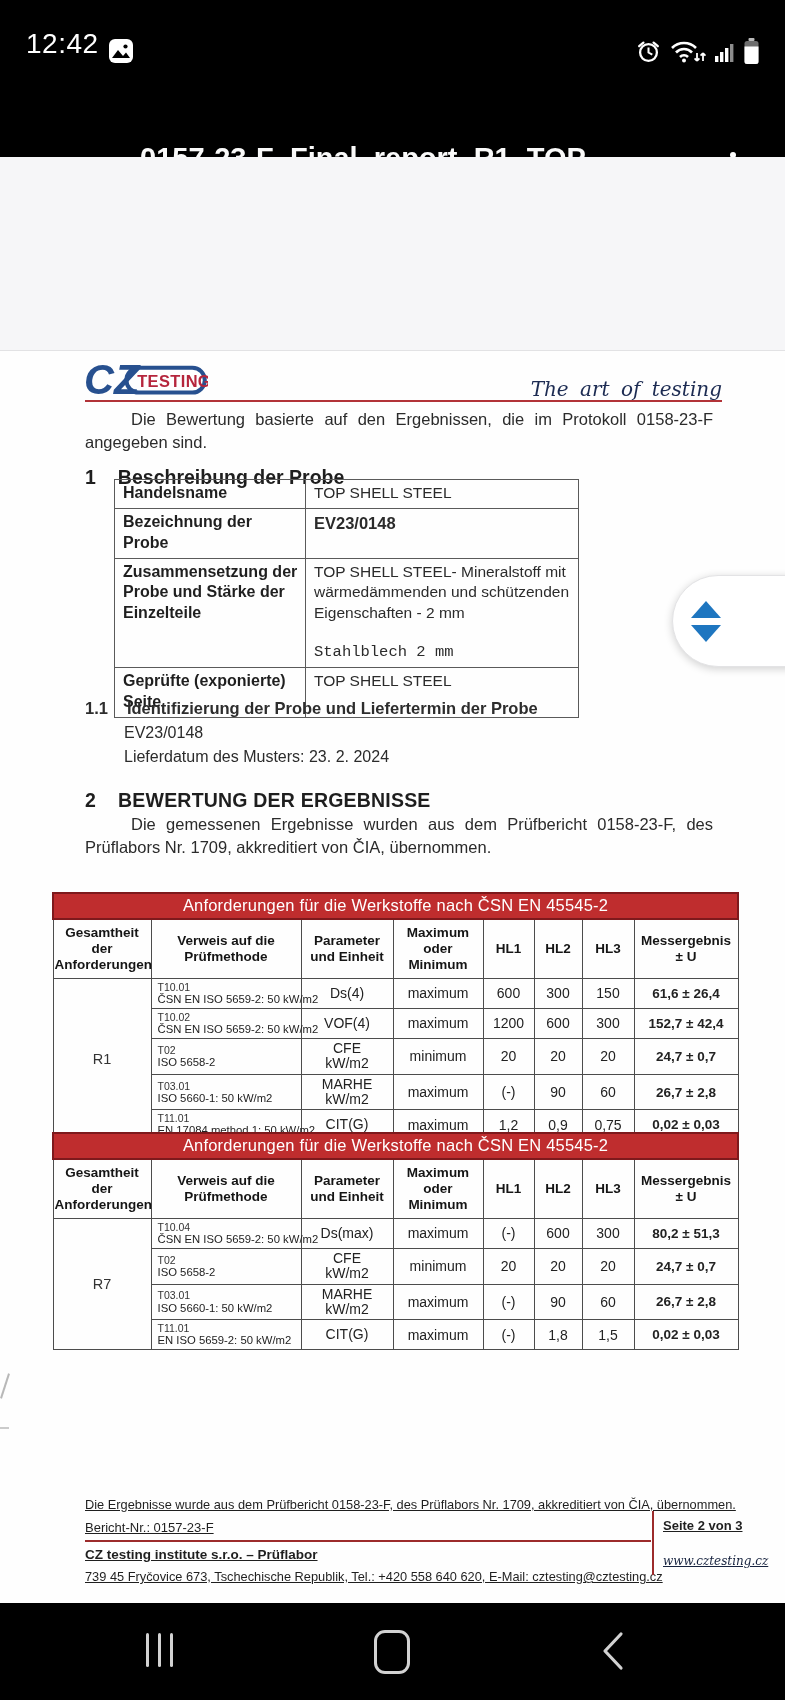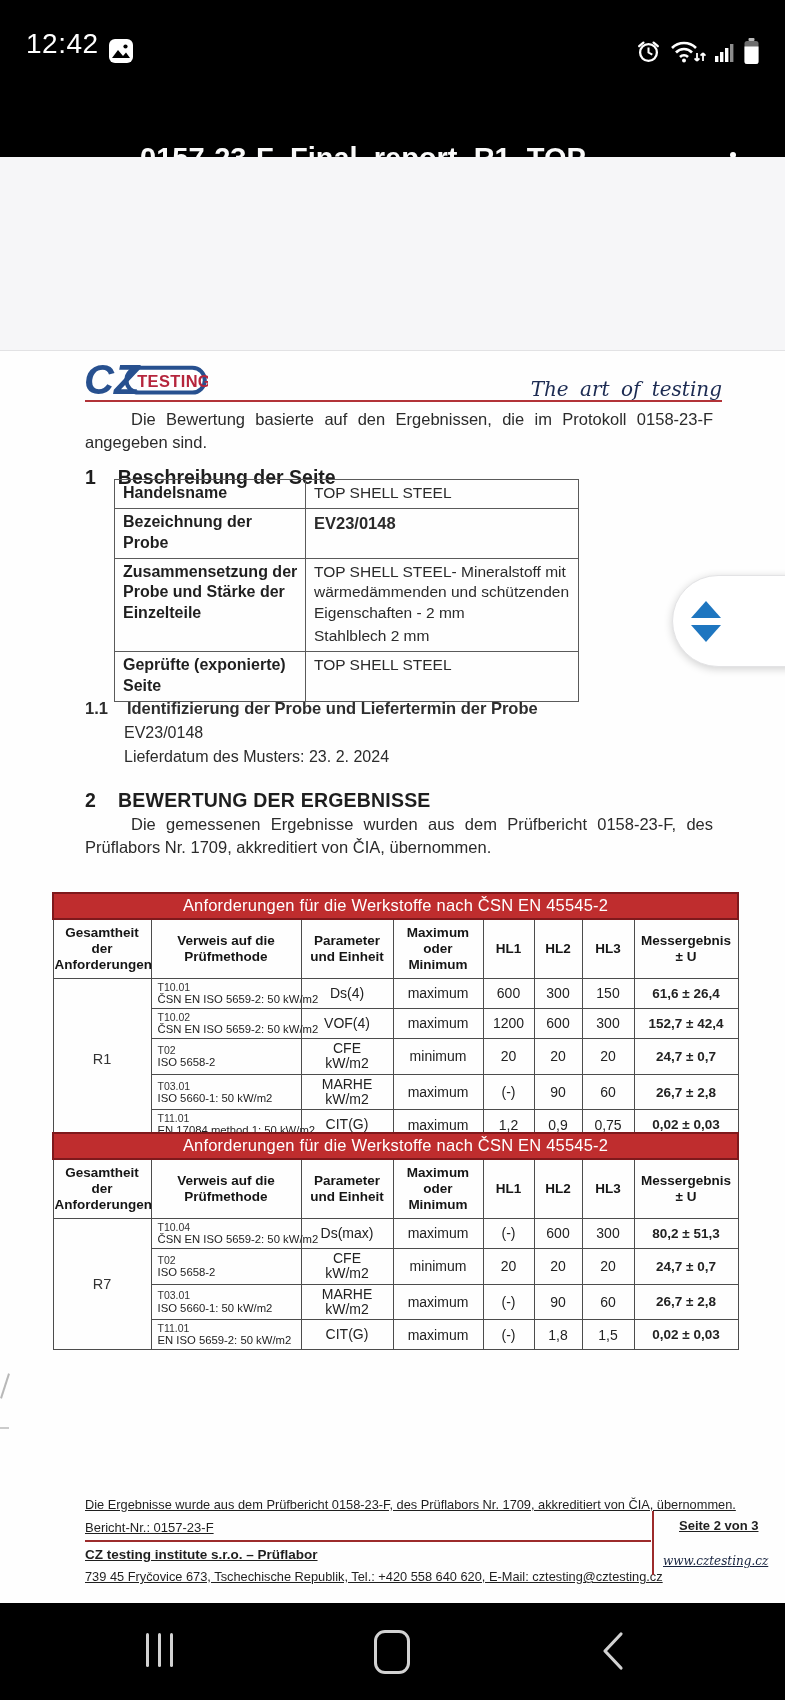--- a/index.html
+++ b/index.html
@@ -45,21 +45,21 @@
   .plain{position:absolute;left:124px;font-size:16px;color:#2b2b2b;}
   .ev{top:373px;}
   .liefer{top:397px;}
 
   
   .desctable{position:absolute;left:114px;top:128px;width:465px;border-collapse:collapse;}
   .desctable td{border:1.5px solid #5a5a5a;vertical-align:top;padding:3px 6px 4px 8px;}
   .desctable .lbl{width:176px;font-weight:700;font-size:16px;line-height:1.3;color:#1f1f1f;}
   .desctable .val{font-size:15.5px;line-height:1.35;color:#2b2b2b;}
   .desctable .valbold{font-weight:700;font-size:16.5px;}
-  .desctable .val2{margin-top:2px;}
+  .desctable .val2{margin-top:18px;font-family:Liberation Mono, monospace;}
 
   
   .reqtable{position:absolute;left:52px;width:686px;border-collapse:collapse;table-layout:fixed;}
   .t1pos{top:541px;}
   .t2pos{top:781px;}
   .reqtable td{border:1.2px solid #4c4c4c;text-align:center;vertical-align:middle;
                font-size:14px;color:#222;padding:2px 1px;}
   .reqtable .banner{background:#bf2d2e;color:#fff;font-size:16.5px;padding:2px 0 3px;
                     border:2px solid #7e191c;font-weight:400;letter-spacing:.2px;}
   .reqtable .hd{font-weight:700;font-size:13.5px;line-height:1.18;padding:5px 1px;color:#151515;}
@@ -71,21 +71,21 @@
   .reqtable .res{font-weight:700;font-size:13.5px;}
 
   
   .ft{position:absolute;color:#1f1f1f;text-decoration:underline;}
   .ft-note{left:85px;top:1146px;font-size:12.8px;}
   .ft-report{left:85px;top:1169px;font-size:13px;}
   .ft-redline{left:85px;top:1189px;width:566px;height:2px;background:#9c2b2b;}
   .ft-company{left:85px;top:1196px;font-size:13.5px;font-weight:700;}
   .ft-address{left:85px;top:1218px;font-size:12.8px;}
   .ft-vline{left:652px;top:1160px;width:2px;height:64px;background:#9c2b2b;}
-  .ft-page{left:663px;top:1167px;font-size:13px;font-weight:700;margin-left:16px;}
+  .ft-page{left:663px;top:1167px;font-size:13px;font-weight:700;}
   .ft-site{left:663px;top:1203px;font-size:12px;color:#17233f;font-family:"DejaVu Serif",serif;font-style:italic;}
 
   .scribble1{position:absolute;left:4px;top:1022px;width:2px;height:26px;background:#9a9a9a;
              transform:rotate(18deg);opacity:.7;}
   .scribble2{position:absolute;left:0;top:1076px;width:9px;height:2px;background:#b5b5b5;opacity:.7;}
 
   
   .pagenav{position:absolute;left:672px;top:575px;width:140px;height:92px;background:#fff;
            border:1px solid #e3e3e5;border-radius:46px 0 0 46px;
            box-shadow:0 2px 8px rgba(0,0,0,.18);display:flex;flex-direction:column;
@@ -179,21 +179,21 @@
             <text x="133" y="74" font-family="Liberation Sans, sans-serif" font-size="41" font-weight="bold" fill="#b5253c" letter-spacing="1">TESTING</text>
           </svg>
         </div>
         <div class="tagline">The art of testing</div>
         <div class="rule-red"></div>
 
         <div class="para p-intro">Die Bewertung basierte auf den Ergebnissen, die im Protokoll 0158-23-F angegeben sind.</div>
 
         <div class="h-main h1pos">
           <span>1</span>
-          <span>Beschreibung der Seite</span>
+          <span>Beschreibung der Probe</span>
         </div>
 
         <table class="desctable">
           <tbody>
               <tr>
             <td class="lbl">Handelsname</td>
             <td class="val">TOP SHELL STEEL</td>
           </tr>
           <tr>
             <td class="lbl">Bezeichnung der Probe</td>

